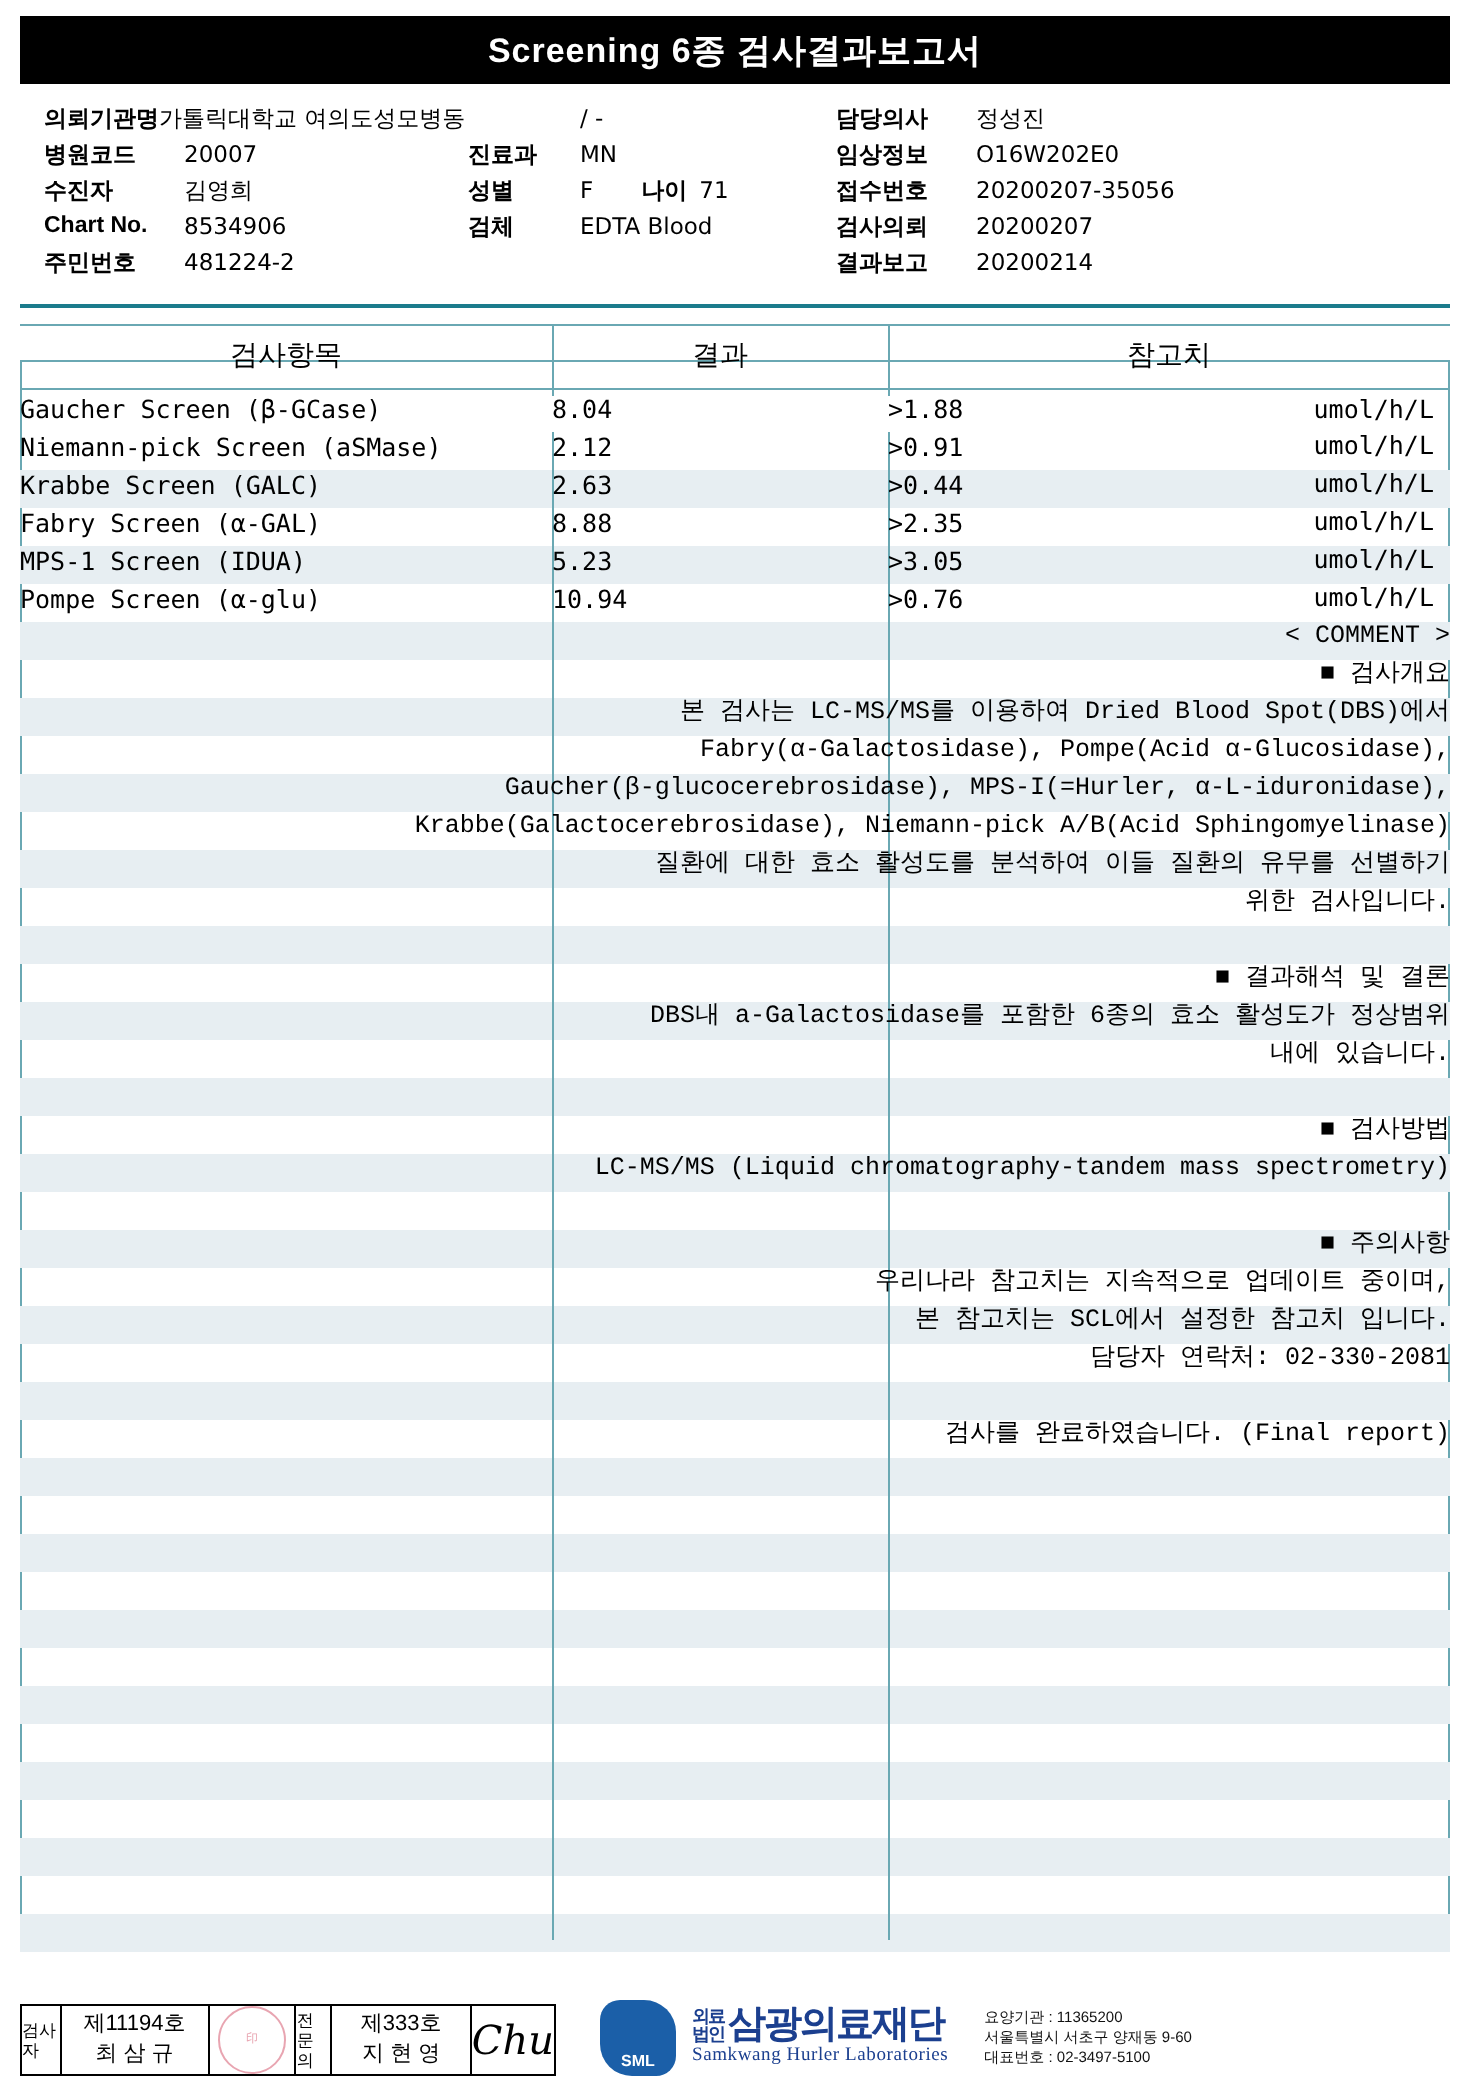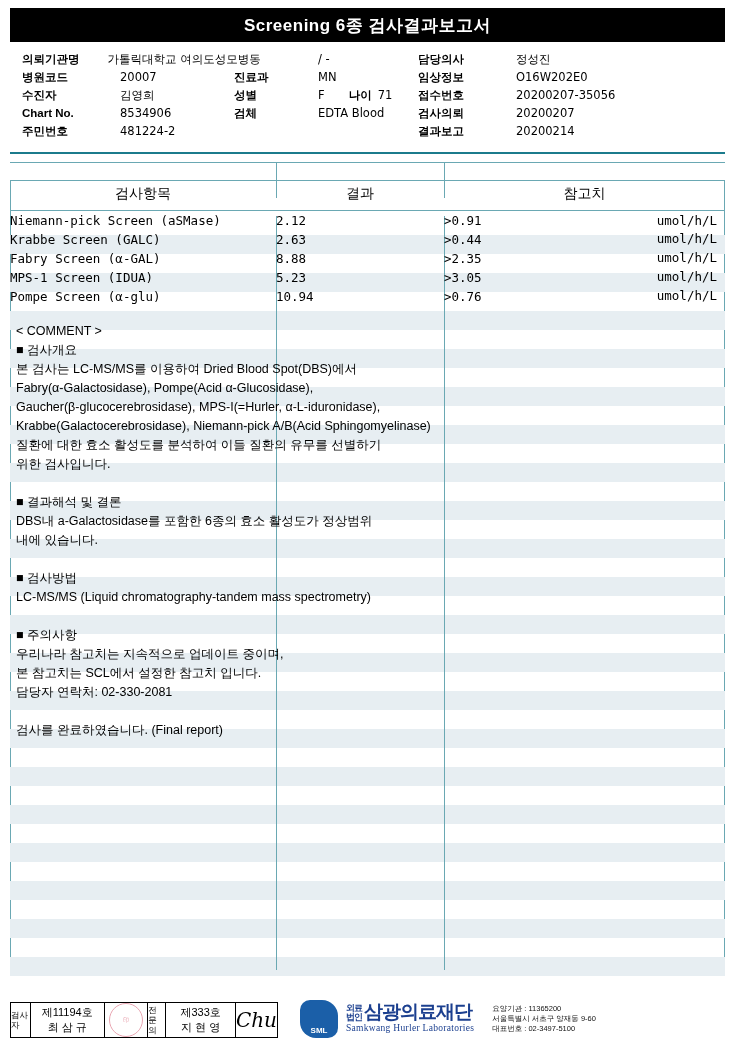--- a/index.html
+++ b/index.html
@@ -57,21 +57,20 @@
     font-weight: bold;
     font-family: "Liberation Sans", sans-serif;
     font-size: 11.5px;
   }
   .c1 .lbl { width: 70px; }
   .c2 .lbl { width: 56px; }
   .c3 .lbl { width: 70px; }
   .val {
     font-family: "DejaVu Sans", sans-serif;
     font-size: 11.5px;
-    margin-left: 28px;
   }
   .sub-lbl { font-weight: bold; font-family: "Liberation Sans", sans-serif; margin-left: 24px; }
   .sub-val { margin-left: 6px; }
 
   
   .hr-thick {
     margin: 6px 10px 0 10px;
     border-top: 2px solid #1b7b8c;
   }
 
@@ -82,21 +81,21 @@
   }
   table.results {
     width: 100%;
     border-collapse: collapse;
     table-layout: fixed;
   }
   table.results th {
     font-family: "Liberation Sans", sans-serif;
     font-weight: normal;
     font-size: 14px;
-    padding: 22px 0 7px 0;
+    padding: 6px 0 7px 0;
     text-align: center;
     border-top: 1px solid #6aa8b3;
     border-bottom: 1px solid #6aa8b3;
   }
   table.results td {
     font-family: "DejaVu Sans Mono", monospace;
     font-size: 12.5px;
     padding: 1.5px 0;
     height: 19px;
     vertical-align: middle;
@@ -114,25 +113,26 @@
   }
   .vline {
     position: absolute;
     top: 0; bottom: 0;
     width: 1px;
     background: #6aa8b3;
   }
 
   
   .comment {
-    margin: 16px 10px;
+    margin: 0 10px;
     position: relative;
-    font-family: Liberation Sans, sans-serif;
+    font-family: Liberation Mono, monospace;
     font-size: 12.5px;
     line-height: 19px;
+    text-align: right;
   }
   .cline {
     height: 19px;
     padding-left: 6px;
     white-space: pre;
   }
   .cline.bullet::before {
     content: "■ ";
   }
   .cline.indent { }
@@ -410,20 +410,25 @@
             <col class="col-ref">
           </colgroup>
         <thead>
           <tr>
             <th>검사항목</th>
             <th>결과</th>
             <th>참고치</th>
           </tr>
         </thead>
         <tbody>
+          <tr>
+            <td class="item">Gaucher Screen (β-GCase)</td>
+            <td class="res">8.04</td>
+            <td class="ref"><span>&gt;1.88</span><span class="ref-unit">umol/h/L</span></td>
+          </tr>
           <tr>
             <td class="item">Niemann-pick Screen (aSMase)</td>
             <td class="res">2.12</td>
             <td class="ref"><span>&gt;0.91</span><span class="ref-unit">umol/h/L</span></td>
           </tr>
           <tr>
             <td class="item">Krabbe Screen (GALC)</td>
             <td class="res">2.63</td>
             <td class="ref"><span>&gt;0.44</span><span class="ref-unit">umol/h/L</span></td>
           </tr>

